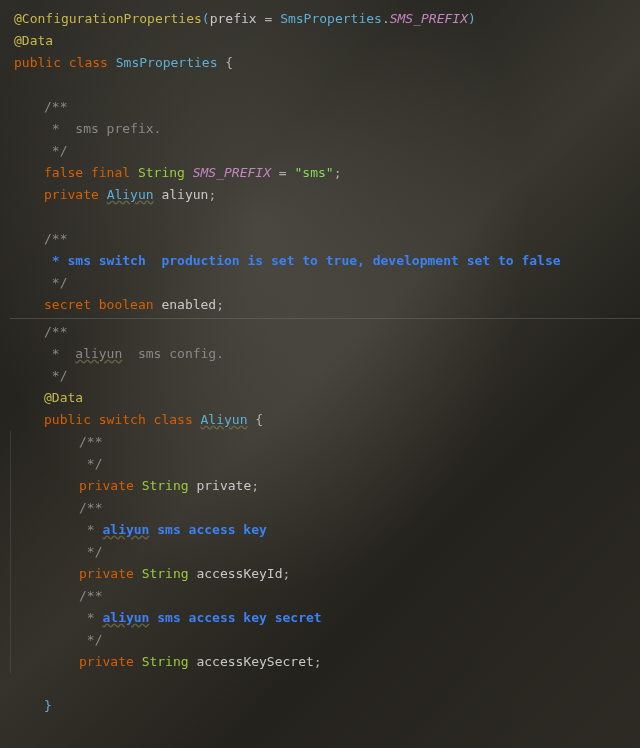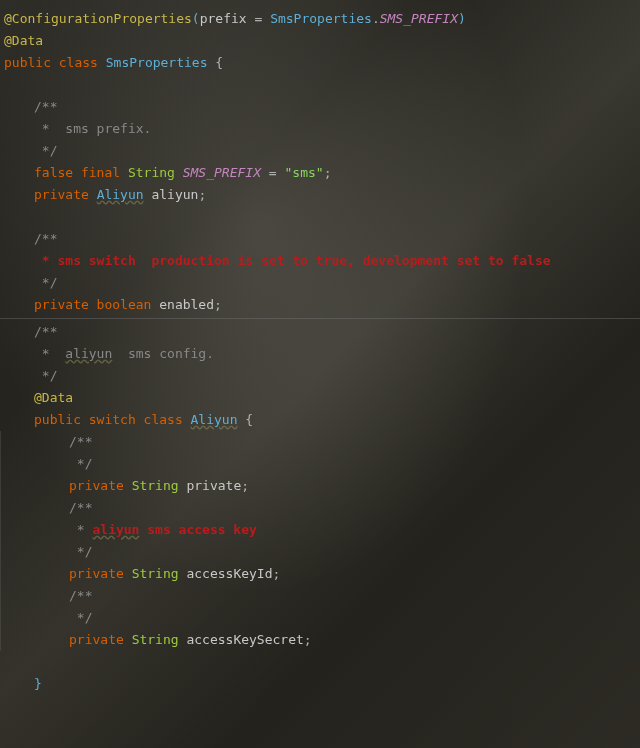--- a/index.html
+++ b/index.html
@@ -16,38 +16,38 @@
   body::before {
     content: '';
     position: absolute;
     top: 0; left: 0; right: 0; bottom: 0;
     background: radial-gradient(ellipse at 40% 30%, rgba(255,250,235,0.15), transparent 50%),
                 linear-gradient(180deg, rgba(20,20,15,0.3) 0%, rgba(30,28,22,0.5) 100%);
     pointer-events: none;
   }
   .code-area {
     position: relative;
-    padding: 8px 0 0 0;
+    padding: 8px 0 0 10px;
     z-index: 1;
   }
   .line { white-space: pre; padding: 0 4px; }
   .indent1 { padding-left: 34px; }
   .indent2 { padding-left: 68px; }
   .separator {
     border-bottom: 1px solid rgba(120,120,120,0.4);
     margin: 2px 0;
   }
   
   .annotation { color: #c8b84a; }
   .keyword { color: #d75f00; font-weight: normal; }
   .type { color: #9ccc3c; }
   .classname { color: #5fafd7; }
   .field-ref { color: #c586c0; font-style: italic; }
   .comment { color: #888888; }
-  .comment-bold { color: #b91c1c; font-weight: bold; }
+  .comment-bold { color: #3b82f6; font-weight: bold; }
   .string { color: #87d75f; }
   .ident { color: #c8c8c8; }
   .punct { color: #b0b0b0; }
   .underline { text-decoration: underline wavy rgba(150,150,90,0.5); }
   .paren-h { color: #5fafd7; }
   .brace { color: #b0b0b0; }
   .vbar { border-left: 1px solid rgba(100,100,100,0.35); }
 </style>
 </head>
 <body>
@@ -69,41 +69,42 @@
 <div class="line indent1"><span class="keyword">false final </span><span class="type">String</span><span> </span><span class="field-ref">SMS_PREFIX</span><span class="punct"> = </span><span class="string">"sms"</span><span class="punct">;</span></div>
 
 <div class="line indent1"><span class="keyword">private </span><span class="classname underline">Aliyun</span><span> </span><span class="ident">aliyun</span><span class="punct">;</span></div>
 
 <div class="line">&nbsp;</div>
 
 <div class="line indent1"><span class="comment">/**</span></div>
 <div class="line indent1"><span class="comment-bold"> * sms switch  production is set to true, development set to false</span></div>
 <div class="line indent1"><span class="comment"> */</span></div>
 
-<div class="line indent1"><span class="keyword">private boolean </span><span class="ident">enabled</span><span class="punct">;</span></div>
+<div class="line indent1"><span class="keyword">secret boolean </span><span class="ident">enabled</span><span class="punct">;</span></div>
 
 <div class="separator"></div>
 
 <div class="line indent1"><span class="comment">/**</span></div>
 <div class="line indent1"><span class="comment"> *  </span><span class="comment underline">aliyun</span><span class="comment">  sms config.</span></div>
 <div class="line indent1"><span class="comment"> */</span></div>
 
 <div class="line indent1"><span class="annotation">@Data</span></div>
 <div class="line indent1"><span class="keyword">public switch class </span><span class="classname underline">Aliyun</span><span> </span><span class="brace">{</span></div>
 
 <div class="line indent2 vbar"><span class="comment">/**</span></div>
 <div class="line indent2 vbar"><span class="comment"> */</span></div>
 <div class="line indent2 vbar"><span class="keyword">private </span><span class="type">String</span><span> </span><span class="ident">private</span><span class="punct">;</span></div>
 
 <div class="line indent2 vbar"><span class="comment">/**</span></div>
 <div class="line indent2 vbar"><span class="comment"> * </span><span class="comment-bold underline">aliyun</span><span class="comment-bold"> sms access key</span></div>
 <div class="line indent2 vbar"><span class="comment"> */</span></div>
 <div class="line indent2 vbar"><span class="keyword">private </span><span class="type">String</span><span> </span><span class="ident">accessKeyId</span><span class="punct">;</span></div>
 
 <div class="line indent2 vbar"><span class="comment">/**</span></div>
+<div class="line indent2 vbar"><span class="comment"> * </span><span class="comment-bold underline">aliyun</span><span class="comment-bold"> sms access key secret</span></div>
 <div class="line indent2 vbar"><span class="comment"> */</span></div>
 <div class="line indent2 vbar"><span class="keyword">private </span><span class="type">String</span><span> </span><span class="ident">accessKeySecret</span><span class="punct">;</span></div>
 
 <div class="line">&nbsp;</div>
 
 <div class="line indent1"><span class="brace" style="color:#5fafd7">}</span></div>
 
 </div>
 
 </body></html>

